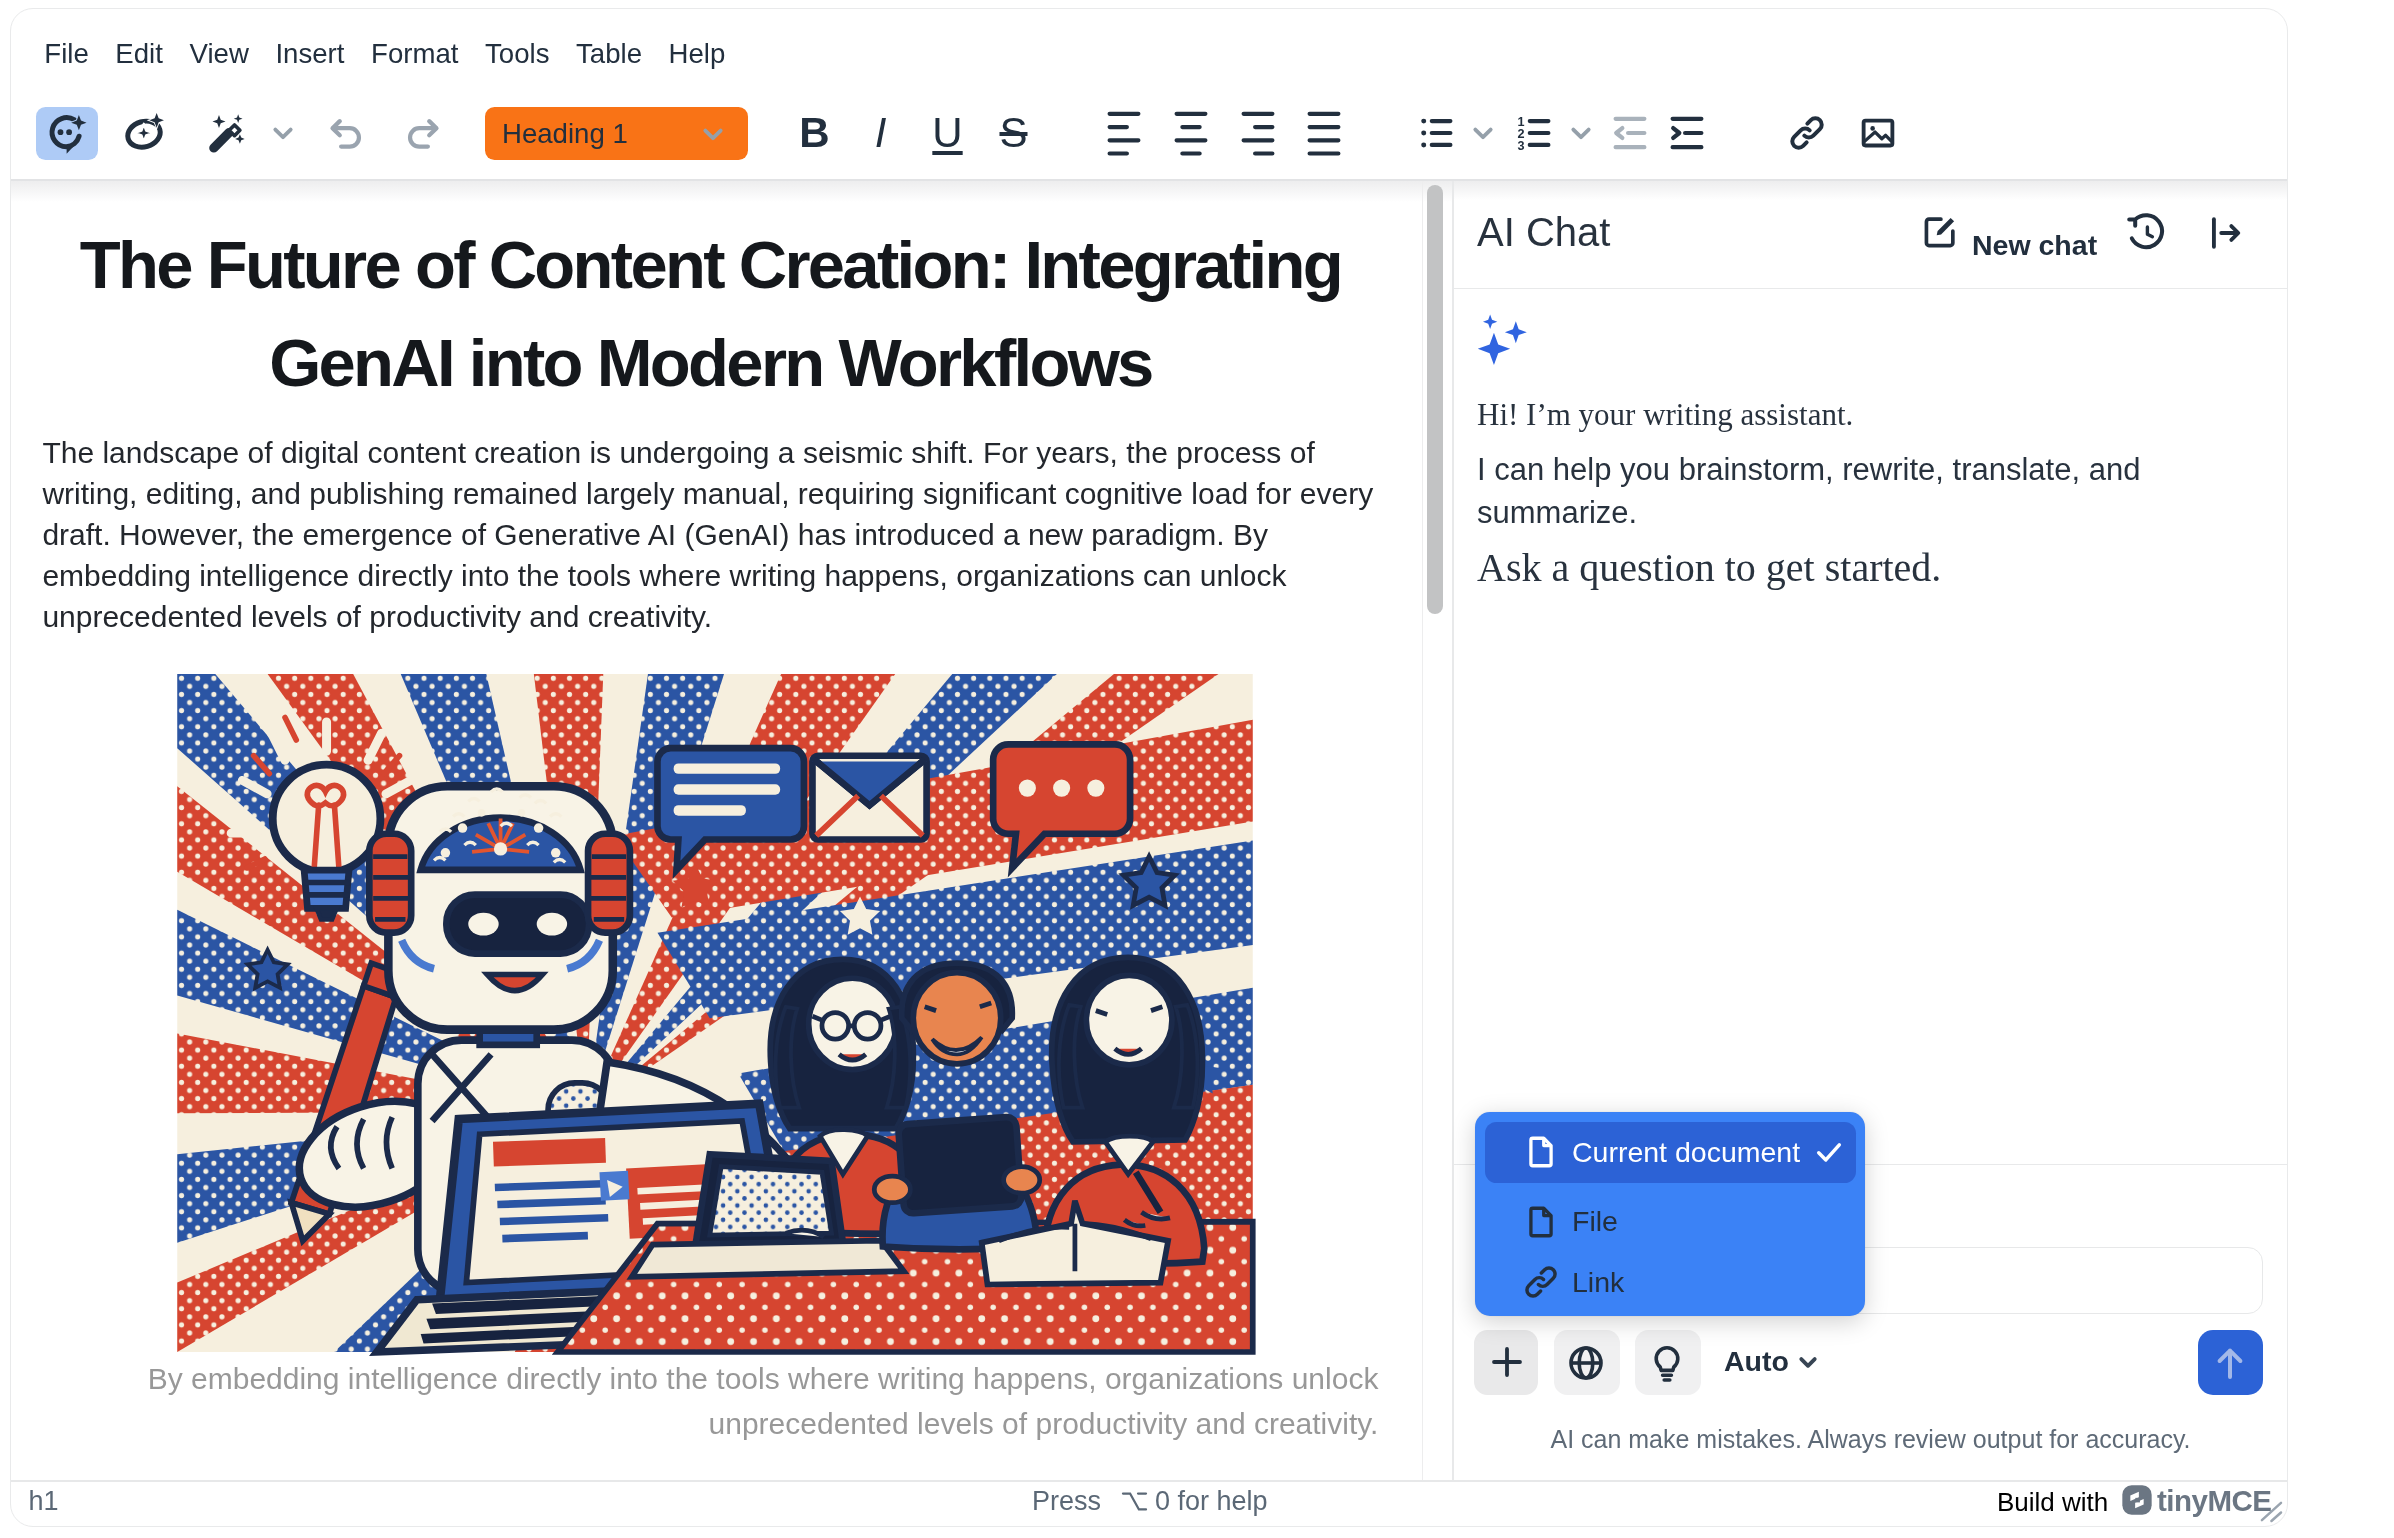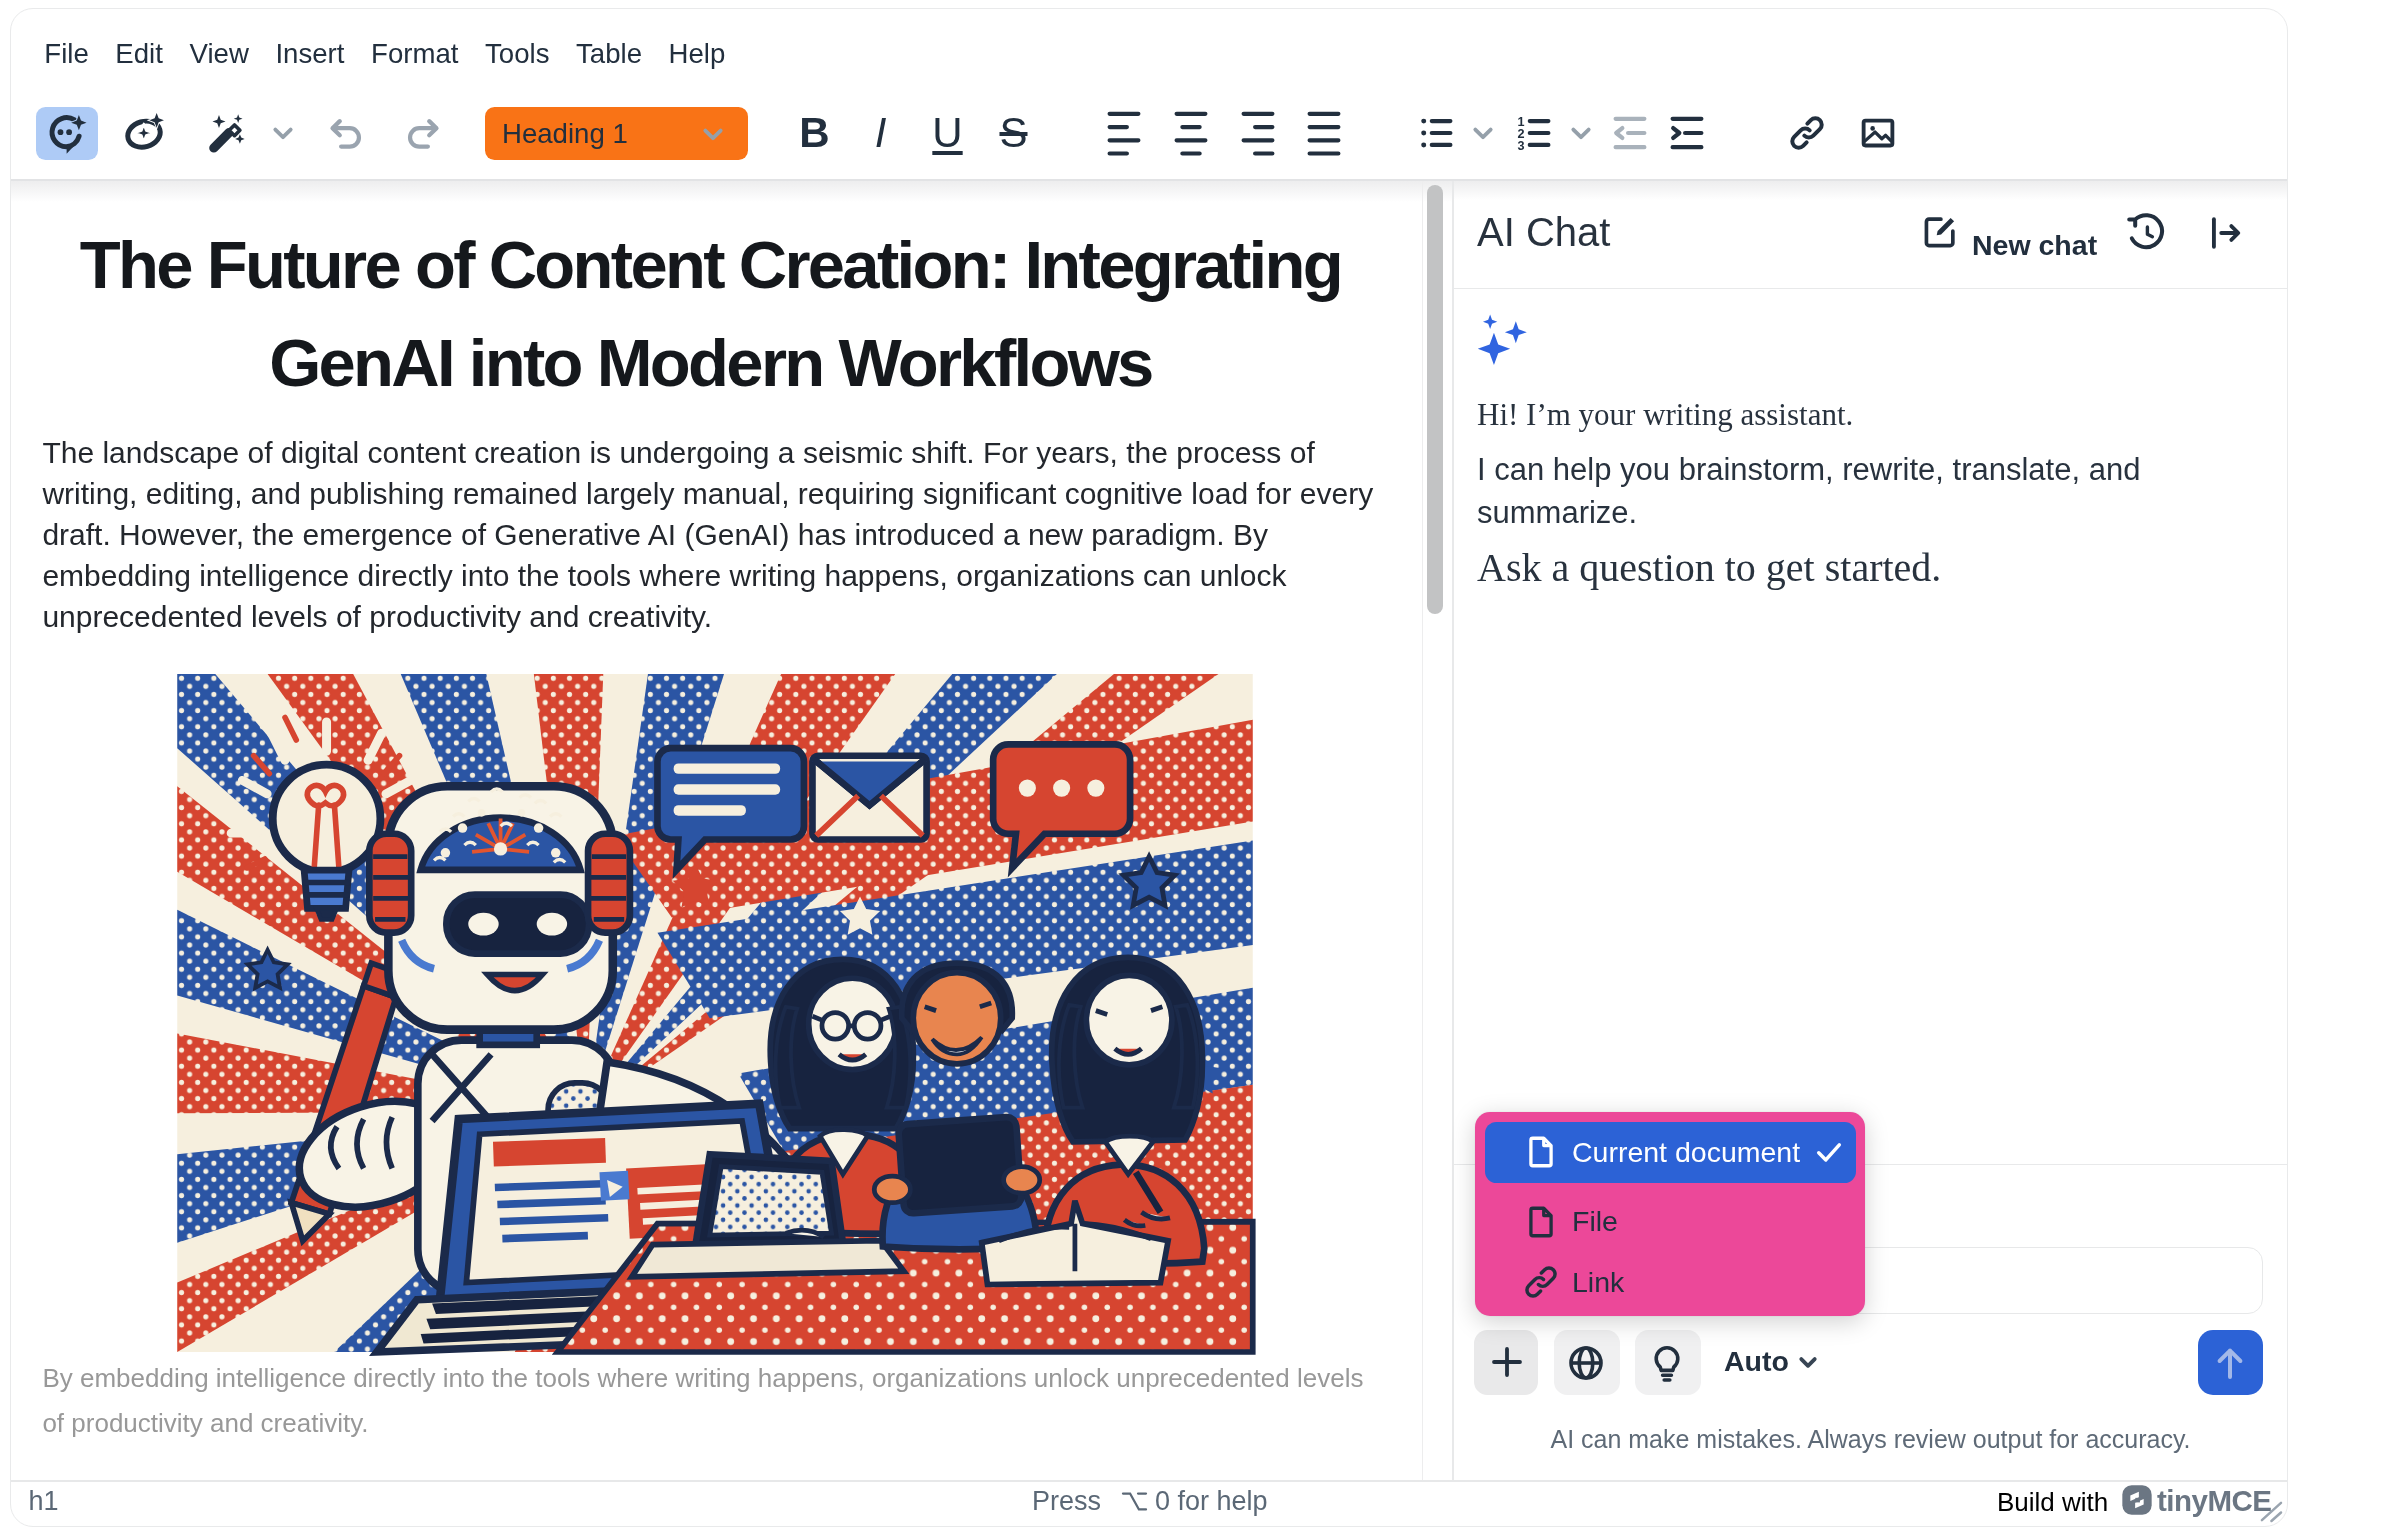--- a/index.html
+++ b/index.html
@@ -333,21 +333,21 @@
       <path d="M950 350 c-10 30 -8 76 2 106 l-20 0 c-8 -36 -6 -78 6 -108 Z" fill="#17233f" stroke-width="4"></path>
       <path d="M1050 350 c10 30 8 76 -2 106 l20 0 c8 -36 6 -78 -6 -108 Z" fill="#17233f" stroke-width="4"></path>
 
       <path d="M846 598 l94 -20 l4 -24 l8 24 l90 18 l-8 44 l-182 2 Z" fill="#f6efde" stroke-width="6"></path>
       <path d="M944 578 v50 M864 596 q40 -16 74 -14 M1024 594 q-40 -16 -74 -16" fill="none" stroke-width="5"></path>
       <path d="M1008 524 l26 42" stroke="#17233f" stroke-width="7"></path>
       <path d="M1014 566 q14 10 30 6 M996 574 q10 8 22 6" fill="#f8f3e6" stroke-width="5"></path>
     </g>
   </svg>
   </div>
-  <div class="abs" style="left:31px; top:1175px; width:1336px; text-align:left; font-size:26px; line-height:45px; color:#989898;">By embedding intelligence directly into the tools where writing happens, organizations unlock unprecedented levels of productivity and creativity.</div>
+  <div class="abs" style="left:31px; top:1175px; width:1336px; text-align:right; font-size:30px; line-height:45px; color:#989898;">By embedding intelligence directly into the tools where writing happens, organizations unlock unprecedented levels of productivity and creativity.</div>
 </div>
 
 <div class="abs" style="left:1422px; top:181px; width:1px; height:1299px; background:#ededee;"></div>
 <div class="abs" style="left:1427px; top:185px; width:16px; height:429px; background:#c2c3c4; border-radius:8.6px;"></div>
 <div class="abs" style="left:1452px; top:181px; width:1.9px; height:1299px; background:#e8e9ea;"></div>
 
 <div class="abs" style="left:1454px; top:181px; width:833px; height:1299px; background:#fff;">
   <div class="abs" style="left:0; top:0; width:833px; height:19px; background:linear-gradient(to bottom, rgba(80,80,90,0.10), rgba(80,80,90,0));"></div>
 
   <div class="abs" style="left:23px; top:31px; font-size:40px; line-height:40px; color:#28323e;">AI Chat</div>
@@ -396,21 +396,21 @@
   <div class="abs" style="left:270px; top:1164px; font-size:28.5px; font-weight:bold; color:#222f3e;">Auto</div>
   <svg class="abs" style="left:331px; top:1158px;" width="46" height="46" viewBox="0 0 24 24" fill="none" stroke="#384554" stroke-width="2" stroke-linecap="round" stroke-linejoin="round">
       <path d="M8.5 10.5 L12 14 L15.5 10.5"></path>
     </svg>
   <div class="abs" style="left:744px; top:1149px; width:65px; height:65px; background:#2c62d6; border-radius:15px;"></div>
   <svg class="abs" style="left:752px; top:1158px;" width="48" height="48" viewBox="0 0 24 24" fill="none" stroke="#a3b8e8" stroke-width="2" stroke-linecap="round" stroke-linejoin="round">
       <path d="M12 19 V5.8 M6.8 11 L12 5.8 L17.2 11"></path>
     </svg>
   <div class="abs" style="left:0; top:1244px; width:833px; text-align:center; font-size:25px; color:#5e6a77;">AI can make mistakes. Always review output for accuracy.</div>
 
-  <div class="abs" style="left:21px; top:931px; width:390px; height:204px; background:#ec4899; border-radius:15px; box-shadow:0 5.7px 25px rgba(0,0,0,0.18), 0 0 1.9px rgba(0,0,0,0.08); z-index:5;">
+  <div class="abs" style="left:21px; top:931px; width:390px; height:204px; background:#3b82f6; border-radius:15px; box-shadow:0 5.7px 25px rgba(0,0,0,0.18), 0 0 1.9px rgba(0,0,0,0.08); z-index:5;">
     <div class="abs" style="left:9.5px; top:9.5px; width:371px; height:61px; background:#2c62d6; border-radius:11.4px;"></div>
     <svg class="abs" style="left:44px; top:18px;" width="44" height="44" viewBox="0 0 24 24" fill="none" stroke="#fff" stroke-width="1.8" stroke-linejoin="round">
         <path d="M13.5 4.5 H7.5 A1 1 0 0 0 6.5 5.5 V18.5 A1 1 0 0 0 7.5 19.5 H16.5 A1 1 0 0 0 17.5 18.5 V8.5 Z"></path>
         <path d="M13.5 4.5 V8.5 H17.5"></path>
       </svg>
     <div class="abs" style="left:97px; top:24px; font-size:28.5px; color:#fff;">Current document</div>
     <svg class="abs" style="left:335px; top:21px;" width="38" height="38" viewBox="0 0 24 24" fill="none" stroke="#fff" stroke-width="2.2" stroke-linecap="round" stroke-linejoin="round">
         <path d="M5.5 12.5 L10 17 L18.5 7.5"></path>
       </svg>
     <svg class="abs" style="left:44px; top:88px;" width="44" height="44" viewBox="0 0 24 24" fill="none" stroke="#222f3e" stroke-width="1.8" stroke-linejoin="round">

